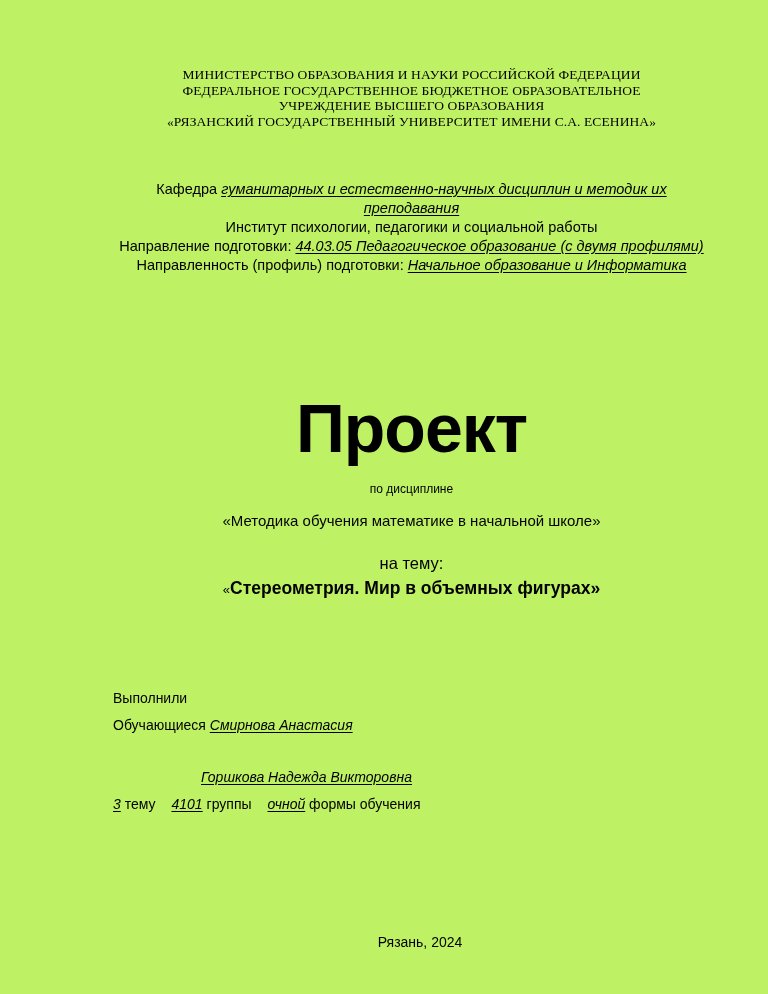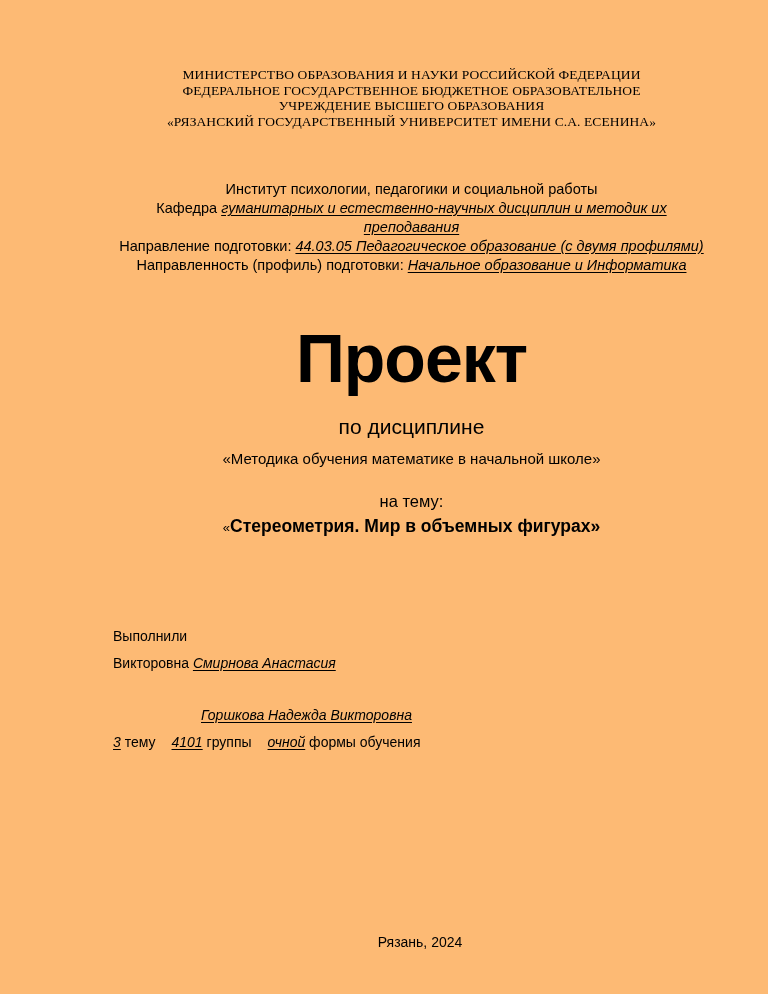--- a/index.html
+++ b/index.html
@@ -8,21 +8,21 @@
     width: 768px;
     height: 994px;
     font-family: "Liberation Sans", "DejaVu Sans", sans-serif;
     color: #000000;
     overflow: hidden;
   }
   .page {
     position: relative;
     width: 768px;
     height: 994px;
-    background: #fdba74;
+    background: #bef264;
     padding: 67px 58px 0 113px;
   }
   
   .ministry {
     font-family: "Liberation Serif", "DejaVu Serif", serif;
     font-size: 13.5px;
     line-height: 15.5px;
     text-align: center;
     letter-spacing: 0.1px;
   }
@@ -33,29 +33,29 @@
     line-height: 19px;
     text-align: center;
   }
   .iu {
     font-style: italic;
     text-decoration: underline;
     text-underline-offset: 2px;
   }
   
   .main-title {
-    margin-top: 48px;
+    margin-top: 118px;
     font-size: 68px;
     line-height: 70px;
     font-weight: bold;
     text-align: center;
     letter-spacing: -1px;
   }
   
-  .discipline-label { margin-top: 24px; font-size: 21px; line-height: 20px; text-align: center; }
+  .discipline-label { margin-top: 16px; font-size: 12px; line-height: 20px; text-align: center; }
   .discipline-name  { margin-top: 10px; font-size: 15px;   line-height: 24px; text-align: center; }
   .topic-label      { margin-top: 20px; font-size: 16.5px; line-height: 20px; text-align: center; }
   .topic-name       { margin-top: 2px;  font-size: 17.5px; line-height: 26px; text-align: center; font-weight: bold; }
   .open-quote       { font-size: 13px; font-weight: normal; }
   
   .authors { margin-top: 88px; font-size: 14px; line-height: 15px; text-align: left; }
   .authors .line { margin-bottom: 12px; }
   .student2 { padding-left: 88px; margin-top: 37px; }
   .gap { margin-left: 16px; }
   
@@ -74,37 +74,37 @@
 <div class="page">
 
   <div class="ministry">
     <div>МИНИСТЕРСТВО ОБРАЗОВАНИЯ И НАУКИ РОССИЙСКОЙ ФЕДЕРАЦИИ</div>
     <div>ФЕДЕРАЛЬНОЕ ГОСУДАРСТВЕННОЕ БЮДЖЕТНОЕ ОБРАЗОВАТЕЛЬНОЕ</div>
     <div>УЧРЕЖДЕНИЕ ВЫСШЕГО ОБРАЗОВАНИЯ</div>
     <div>«РЯЗАНСКИЙ ГОСУДАРСТВЕННЫЙ УНИВЕРСИТЕТ ИМЕНИ С.А. ЕСЕНИНА»</div>
   </div>
 
   <div class="institute">
+    <div><span>Кафедра </span><span class="iu">гуманитарных и естественно-научных дисциплин и методик их преподавания</span></div>
     <div>Институт психологии, педагогики и социальной работы</div>
-    <div><span>Кафедра </span><span class="iu">гуманитарных и естественно-научных дисциплин и методик их преподавания</span></div>
     <div><span>Направление подготовки: </span><span class="iu">44.03.05 Педагогическое образование (с двумя профилями)</span></div>
     <div><span>Направленность (профиль) подготовки: </span><span class="iu">Начальное образование и Информатика</span></div>
   </div>
 
   <div class="main-title">Проект</div>
 
   <div>
     <div class="discipline-label">по дисциплине</div>
     <div class="discipline-name">«Методика обучения математике в начальной школе»</div>
     <div class="topic-label">на тему:</div>
     <div class="topic-name"><span class="open-quote">«</span><span>Стереометрия. Мир в объемных фигурах»</span></div>
   </div>
 
   <div class="authors">
     <div class="line">Выполнили</div>
-    <div class="line"><span>Викторовна </span><span class="iu">Смирнова Анастасия</span></div>
+    <div class="line"><span>Обучающиеся </span><span class="iu">Смирнова Анастасия</span></div>
     <div class="line student2"><span class="iu">Горшкова Надежда Викторовна</span></div>
     <div class="line"><span class="iu">3</span><span> тему</span><span class="iu gap">4101</span><span> группы</span><span class="iu gap">очной</span><span> формы обучения</span></div>
   </div>
 
   <div class="footer">Рязань, 2024</div>
 
 </div>
 
 </body></html>

